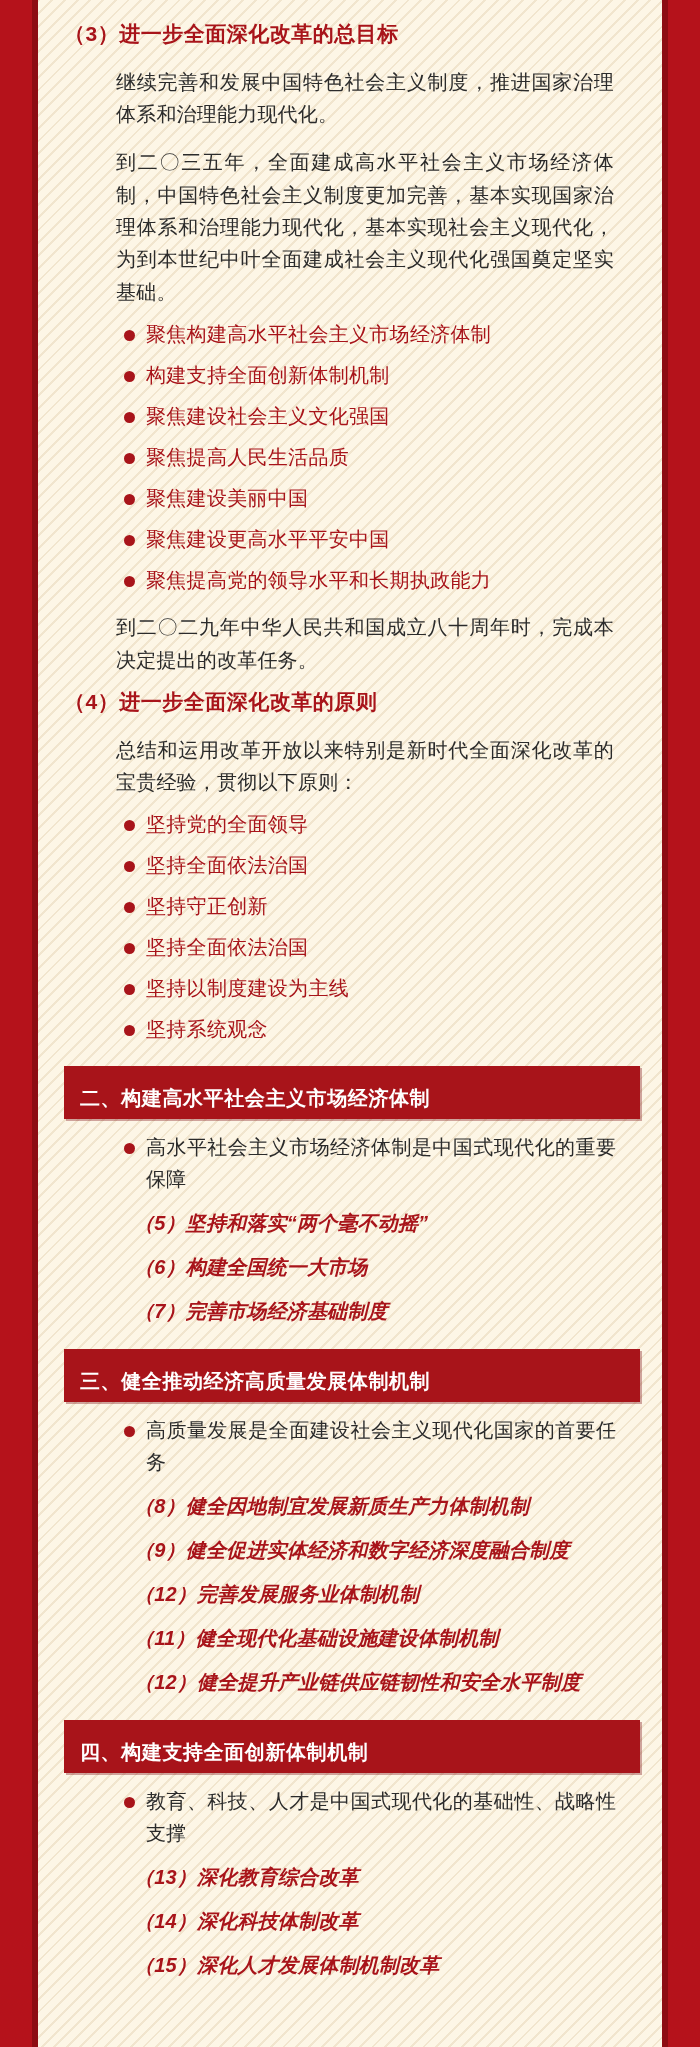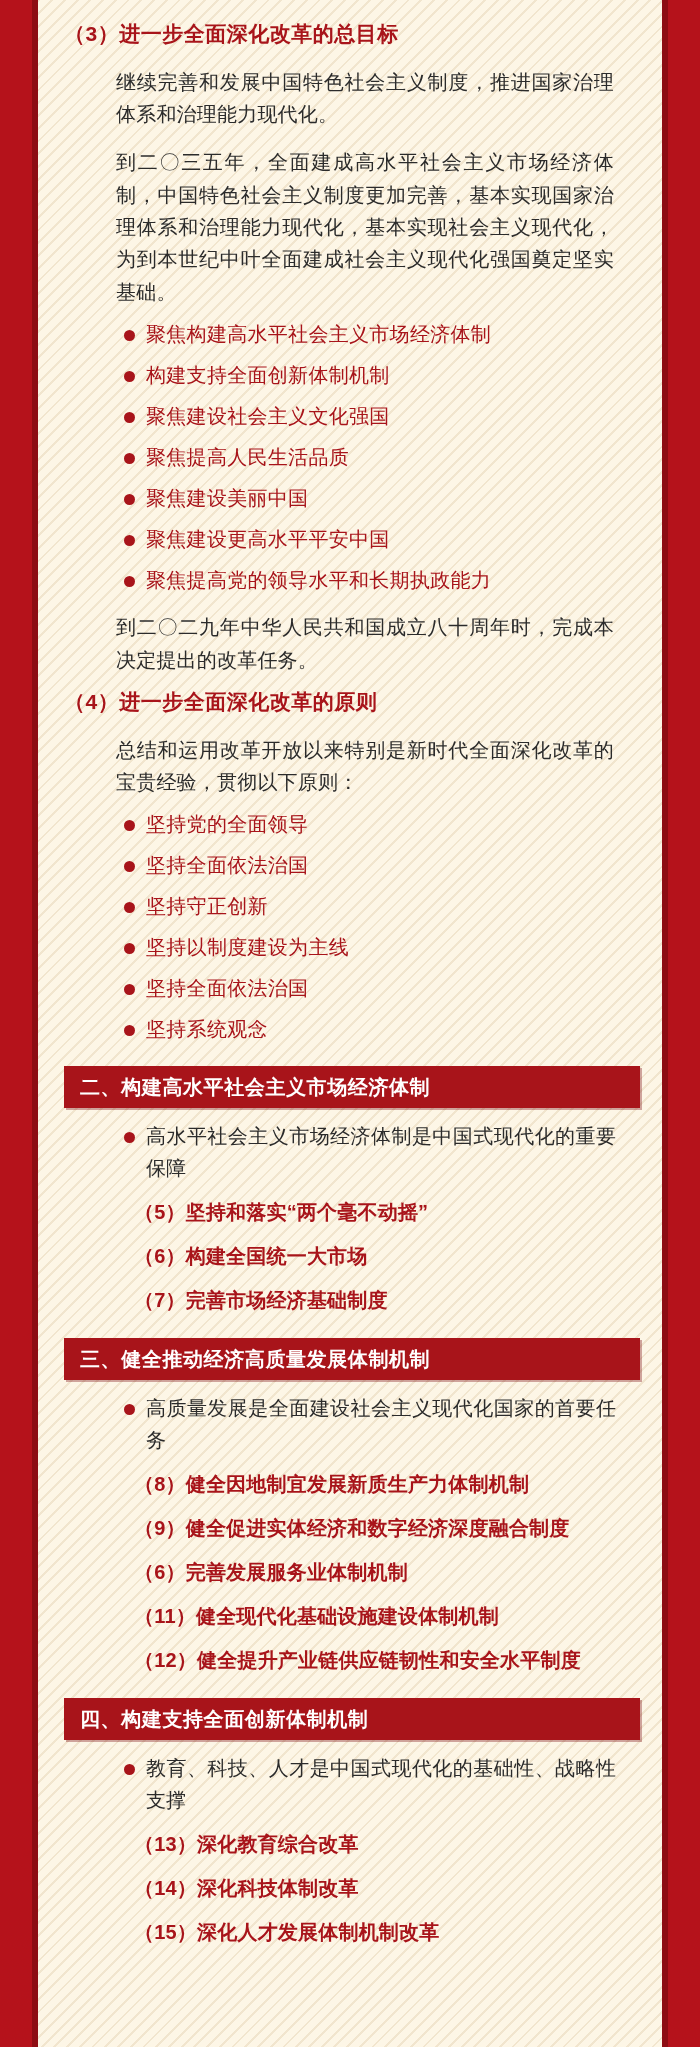--- a/index.html
+++ b/index.html
@@ -95,21 +95,21 @@
 
   
   .sec-bar {
     position: relative;
     margin: 22px 22px 12px 26px;
     background: #a8141a;
     color: #ffffff;
     font-size: 20px;
     font-weight: bold;
     line-height: 1.0;
-    padding: 11px 14px 11px 16px;
+    padding: 22px 14px 11px 16px;
     letter-spacing: 0.6px;
     box-shadow: 2px 2px 0 rgba(120,10,14,0.35);
   }
 
   
   .bullet-dark {
     position: relative;
     color: #2b2b2b;
     font-size: 20px;
     line-height: 1.6;
@@ -129,20 +129,21 @@
   }
 
   .item-red {
     color: #a8141a;
     font-size: 20px;
     font-weight: bold;
     line-height: 1.6;
     margin: 12px 46px 10px 96px;
     text-align: justify;
     letter-spacing: 0.2px;
+    font-style: italic;
   }
 </style>
 </head>
 <body>
 
 <div class="page">
 
   <div class="rail left">
     <div class="rail-inner"></div>
   </div>
@@ -165,35 +166,35 @@
     <div class="bullet">聚焦提高党的领导水平和长期执政能力</div>
 
     <div class="para">到二〇二九年中华人民共和国成立八十周年时，完成本决定提出的改革任务。</div>
 
     <div class="num-head">（4）进一步全面深化改革的原则</div>
     <div class="para">总结和运用改革开放以来特别是新时代全面深化改革的宝贵经验，贯彻以下原则：</div>
 
     <div class="bullet">坚持党的全面领导</div>
     <div class="bullet">坚持全面依法治国</div>
     <div class="bullet">坚持守正创新</div>
+    <div class="bullet">坚持全面依法治国</div>
     <div class="bullet">坚持以制度建设为主线</div>
-    <div class="bullet">坚持全面依法治国</div>
     <div class="bullet">坚持系统观念</div>
 
     <div class="sec-bar">二、构建高水平社会主义市场经济体制</div>
     <div class="bullet-dark">高水平社会主义市场经济体制是中国式现代化的重要保障</div>
     <div class="item-red">（5）坚持和落实“两个毫不动摇”</div>
     <div class="item-red">（6）构建全国统一大市场</div>
     <div class="item-red">（7）完善市场经济基础制度</div>
 
     <div class="sec-bar">三、健全推动经济高质量发展体制机制</div>
     <div class="bullet-dark">高质量发展是全面建设社会主义现代化国家的首要任务</div>
     <div class="item-red">（8）健全因地制宜发展新质生产力体制机制</div>
     <div class="item-red">（9）健全促进实体经济和数字经济深度融合制度</div>
-    <div class="item-red">（6）完善发展服务业体制机制</div>
+    <div class="item-red">（12）完善发展服务业体制机制</div>
     <div class="item-red">（11）健全现代化基础设施建设体制机制</div>
     <div class="item-red">（12）健全提升产业链供应链韧性和安全水平制度</div>
 
     <div class="sec-bar">四、构建支持全面创新体制机制</div>
     <div class="bullet-dark">教育、科技、人才是中国式现代化的基础性、战略性支撑</div>
     <div class="item-red">（13）深化教育综合改革</div>
     <div class="item-red">（14）深化科技体制改革</div>
     <div class="item-red">（15）深化人才发展体制机制改革</div>
 
   </div>

